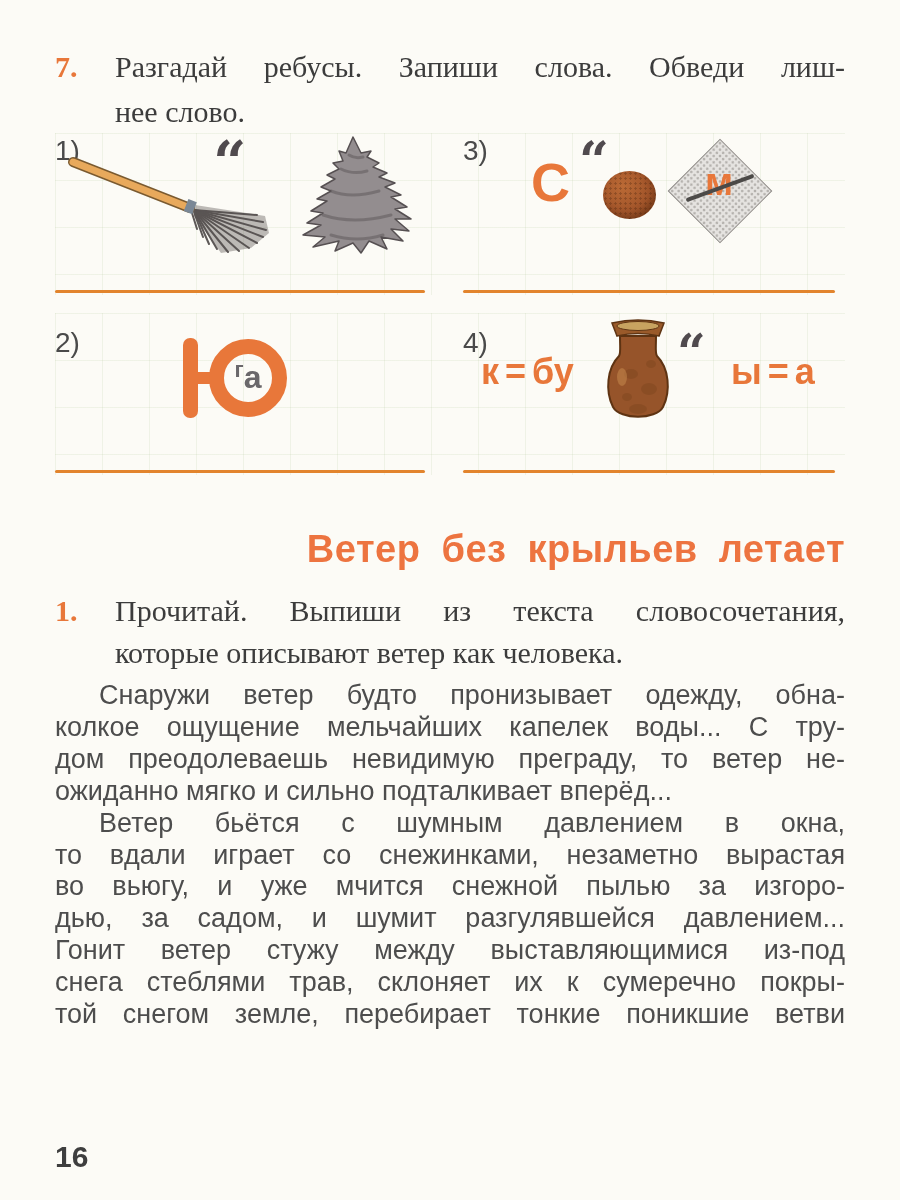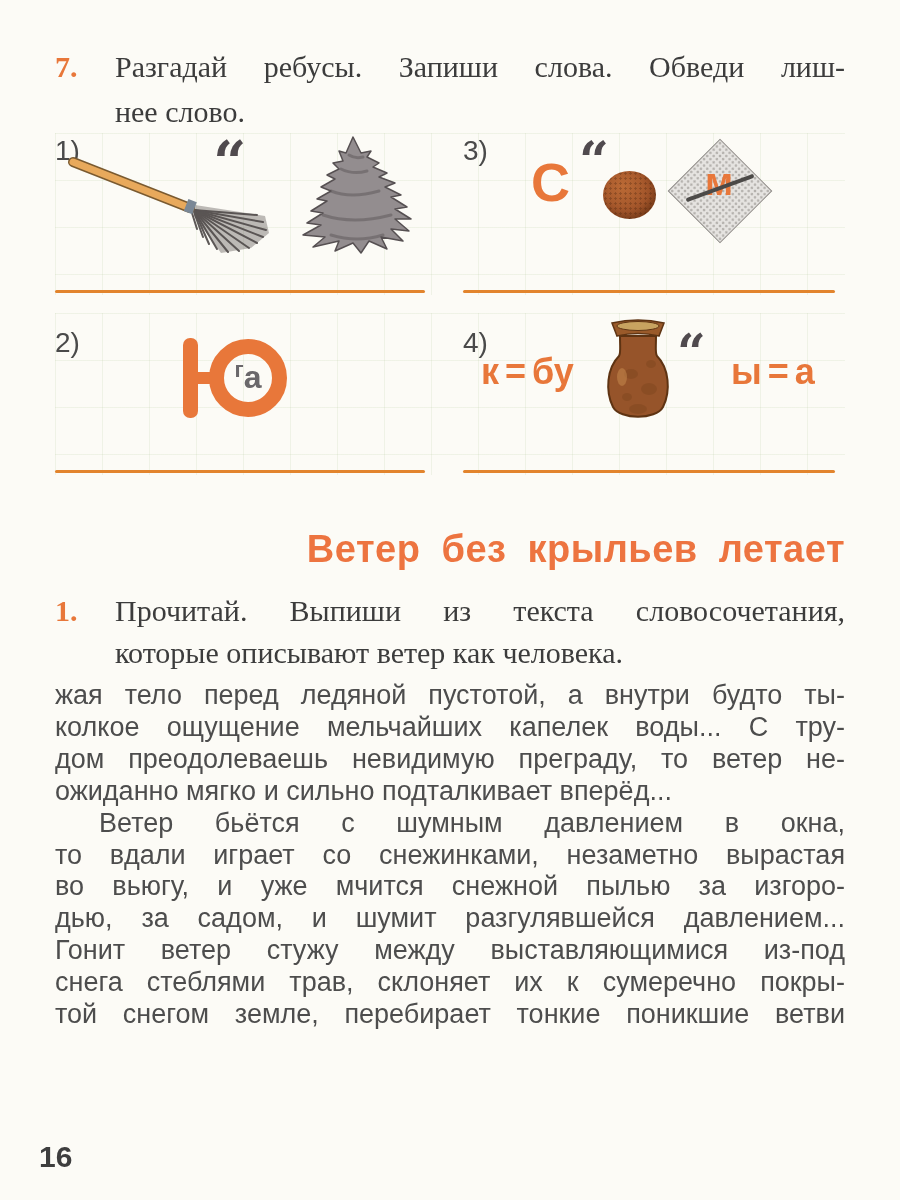--- a/index.html
+++ b/index.html
@@ -80,21 +80,21 @@
 
   
   .section-title{position:absolute;left:55px;top:528px;width:790px;text-align:right;
     font-size:38px;font-weight:bold;color:#ed7440;word-spacing:10px;letter-spacing:.5px;}
 
   
   .reading{position:absolute;left:55px;top:680px;width:790px;font-size:27px;color:#4d4d4d;}
   .reading .tline{line-height:31.9px;}
 
   
-  .page-num{position:absolute;left:39px;top:1140px;font-size:30px;font-weight:bold;color:#3e3e3e;}
+  .page-num{position:absolute;left:55px;top:1140px;font-size:30px;font-weight:bold;color:#3e3e3e;}
 </style>
 </head>
 <body>
 
 <div class="page">
 
   <div class="task" id="task7">
     <div class="task-num">7.</div>
     <div class="task-body">
         <div class="tline">Разгадай ребусы. Запиши слова. Обведи лиш-</div>
@@ -193,21 +193,21 @@
   <div class="task" id="task1">
     <div class="task-num">1.</div>
     <div class="task-body">
         <div class="tline">Прочитай. Выпиши из текста словосочетания,</div>
         <div class="tline endline">которые описывают ветер как человека.</div>
       </div>
   </div>
 
   <div class="reading">
     <div>
-        <div class="tline">жая тело перед ледяной пустотой, а внутри будто ты-</div>
+        <div class="tline indent">Снаружи ветер будто пронизывает одежду, обна-</div>
         <div class="tline">колкое ощущение мельчайших капелек воды... С тру-</div>
         <div class="tline">дом преодолеваешь невидимую преграду, то ветер не-</div>
         <div class="tline endline">ожиданно мягко и сильно подталкивает вперёд...</div>
       </div>
     <div>
         <div class="tline indent">Ветер бьётся с шумным давлением в окна,</div>
         <div class="tline">то вдали играет со снежинками, незаметно вырастая</div>
         <div class="tline">во вьюгу, и уже мчится снежной пылью за изгоро-</div>
         <div class="tline">дью, за садом, и шумит разгулявшейся давлением...</div>
         <div class="tline">Гонит ветер стужу между выставляющимися из-под</div>

